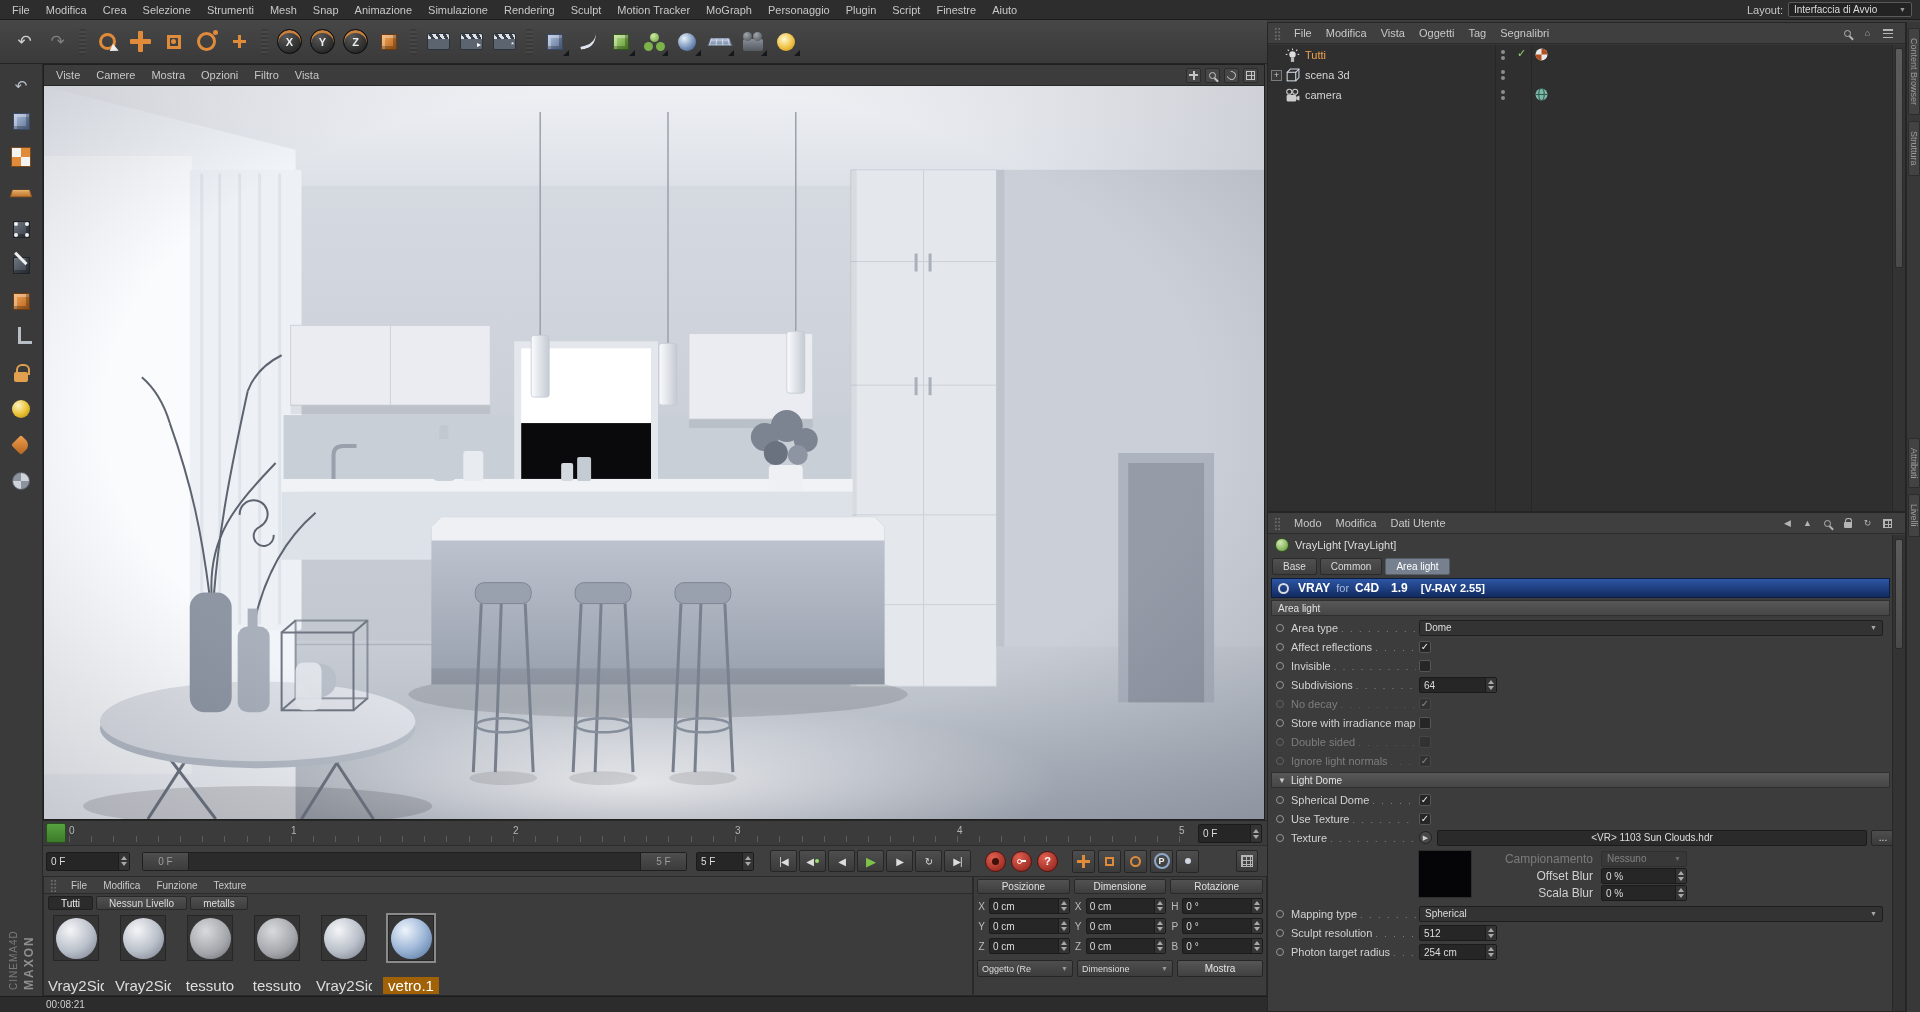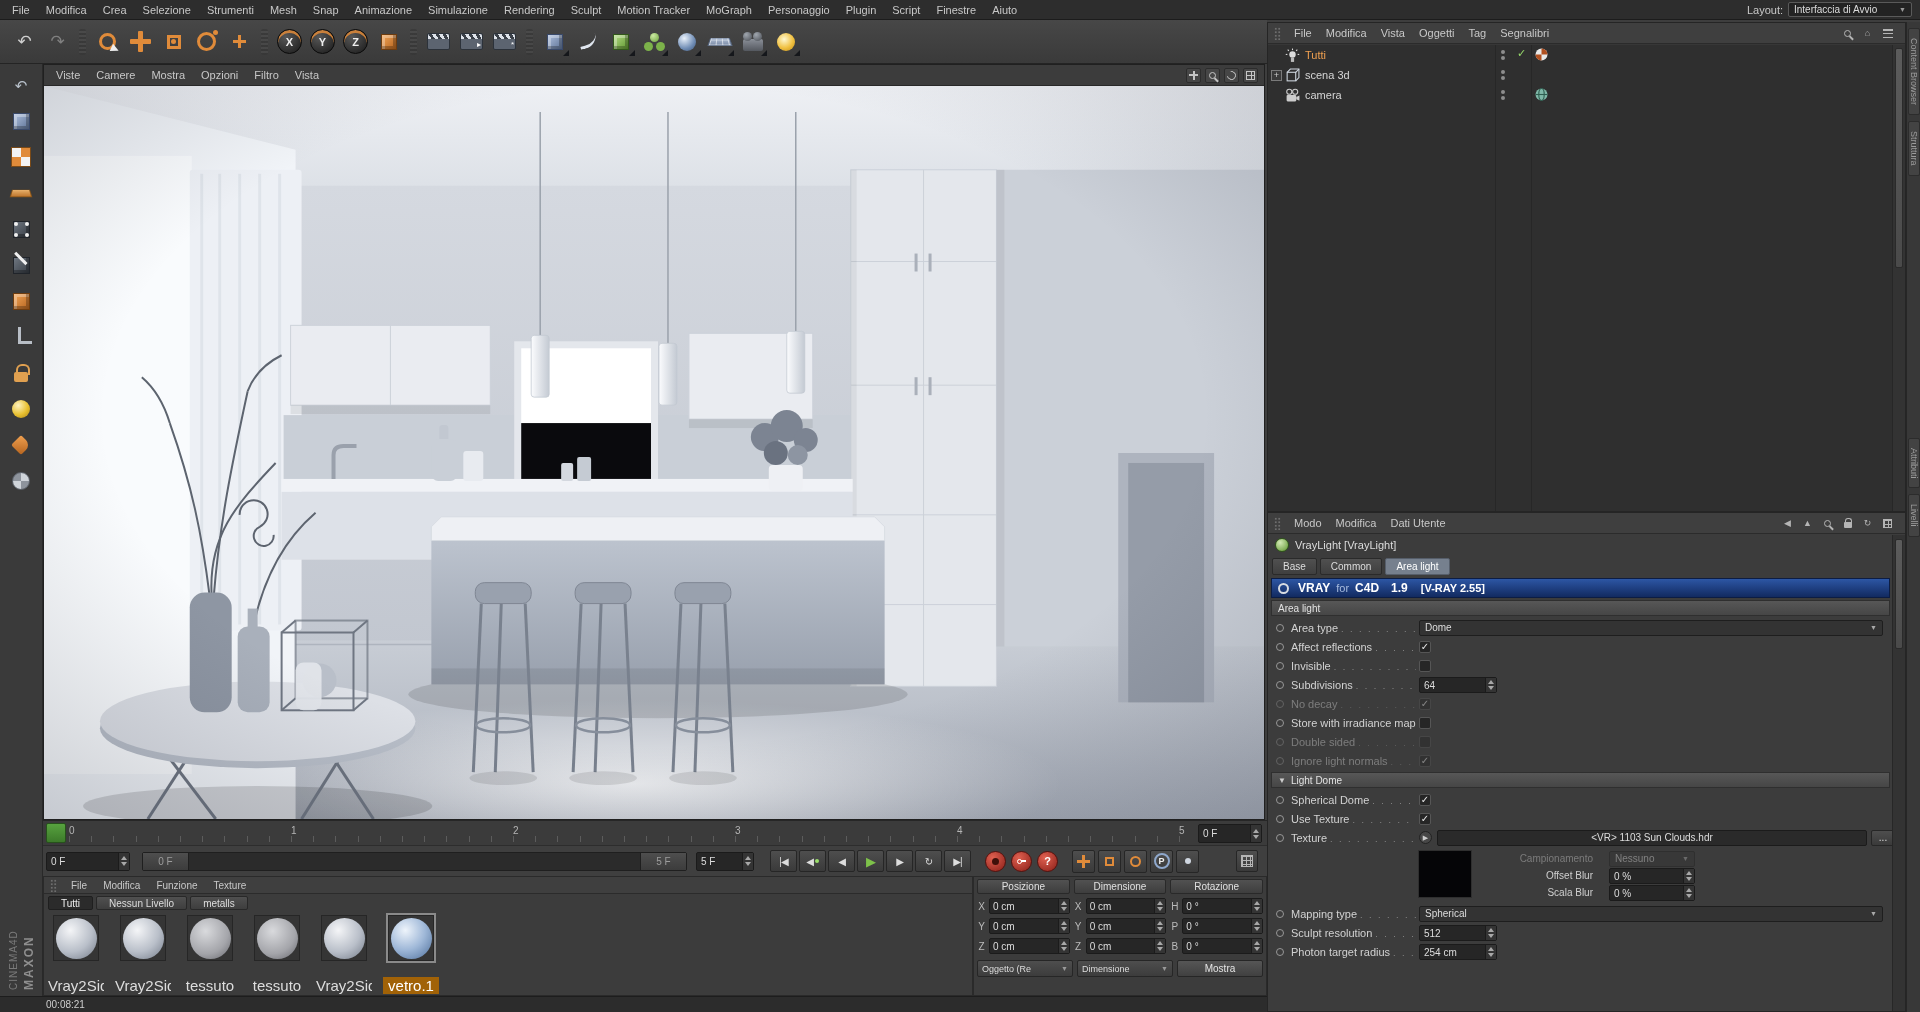--- a/index.html
+++ b/index.html
@@ -262,21 +262,21 @@
            justify-content:center;font-size:7px;color:#ccc;margin-right:5px;flex:none}
   .texfield{flex:1;height:16px;background:#2a2a2a;border:1px solid #1b1b1b;border-radius:2px;display:flex;align-items:center;
             justify-content:center;font-size:10px;color:#ddd;overflow:hidden;white-space:nowrap}
   .browse{width:24px;height:16px;margin-left:4px;background:linear-gradient(#4e4e4e,#3a3a3a);border:1px solid #262626;border-radius:2px;
           text-align:center;font-size:10px;color:#ddd;flex:none;line-height:14px}
   .texrow{padding-right:10px}
   .tex-sub{display:flex;gap:9px;padding:3px 22px 3px 150px;align-items:flex-start}
   .tex-thumb{width:54px;height:48px;background:#050507;border:1px solid #2f2f2f;flex:none}
   .tex-sub-rows{flex:1}
   .tsrow{display:flex;align-items:center;height:17px}
-  .tslabel{width:112px;text-align:right;margin-right:16px;font-size:10px;color:#cfcfcf;flex:none;white-space:nowrap}
+  .tslabel{width:112px;text-align:right;margin-right:8px;font-size:12px;color:#cfcfcf;flex:none;white-space:nowrap}
   .tsrow .pspin{width:86px}
 
   
   #righttabs{position:absolute;left:1906px;top:22px;width:14px;height:990px;background:#383838;border-left:1px solid #262626}
   .rtab{margin:6px 1px;padding:9px 0;background:#434343;border:1px solid #2c2c2c;border-radius:2px;color:#9c9c9c;
         font-size:9px;writing-mode:vertical-rl;text-align:center;width:12px;white-space:nowrap}
 </style>
 </head>
 <body>
 

